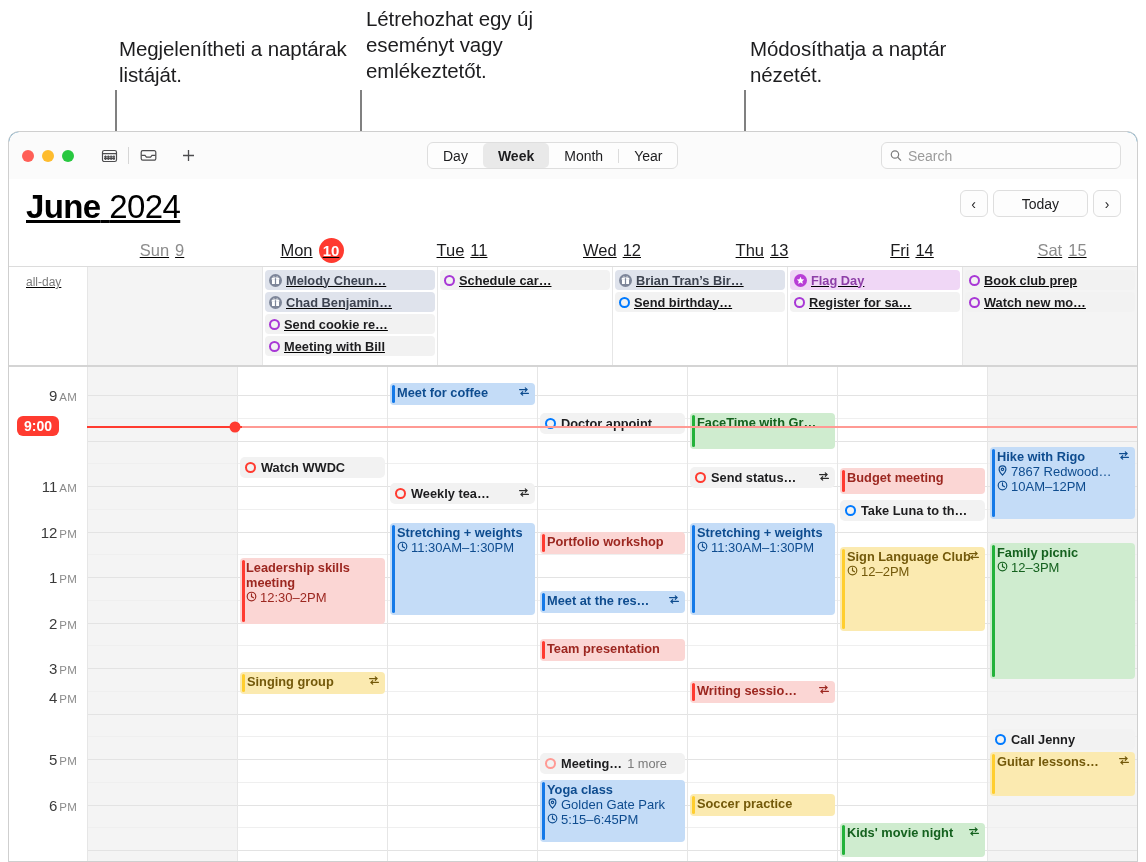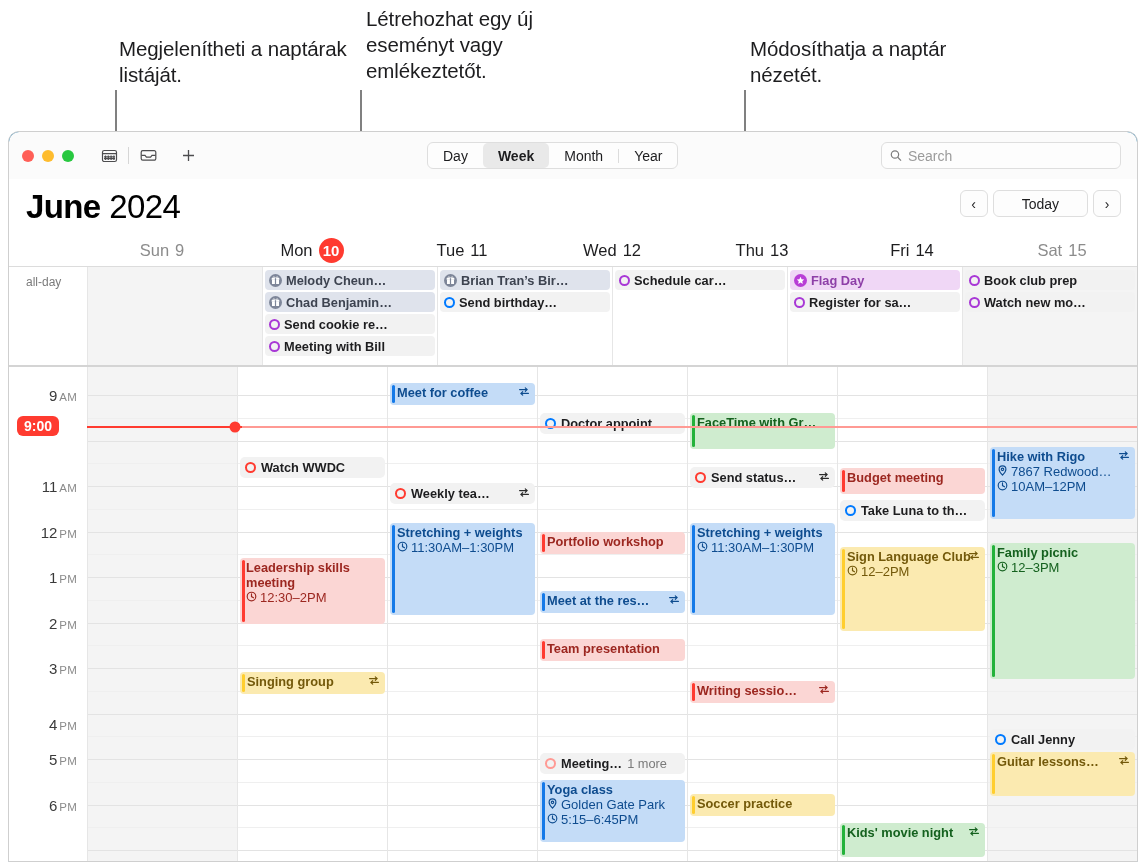--- a/index.html
+++ b/index.html
@@ -31,20 +31,21 @@
   
   .window {
     position: absolute;
     left: 8px; top: 131px;
     width: 1130px; height: 731px;
     background: #0369a1;
     border: 1px solid #cfcfcf;
     border-top-left-radius: 11px;
     border-top-right-radius: 11px;
     overflow: hidden;
+    text-decoration: underline;
   }
 
   
   .toolbar {
     position: relative;
     height: 47px;
     background: #fbfbfb;
     display: flex; align-items: center;
   }
   .traffic { display: flex; gap: 8px; margin-left: 13px; }
@@ -414,42 +415,42 @@
           <div class="chip">
             <span class="ring" style="color:#a838d6"></span>
             <span>Send cookie re…</span>
           </div>
           <div class="chip">
             <span class="ring" style="color:#a838d6"></span>
             <span>Meeting with Bill</span>
           </div>
         </div>
         <div class="ad-col">
+          <div class="chip">
+            <span class="ring" style="color:#a838d6"></span>
+            <span>Schedule car…</span>
+          </div>
+        </div>
+        <div class="ad-col">
           <div class="chip birthday">
             <svg width="13" height="13" viewBox="0 0 13 13">
               <circle cx="6.5" cy="6.5" r="6.5" fill="#7e8699"></circle>
               <rect x="3" y="5.4" width="7" height="4.7" rx="0.5" fill="#fff"></rect>
               <rect x="2.6" y="4.1" width="7.8" height="1.7" rx="0.5" fill="#fff"></rect>
               <rect x="5.9" y="4.1" width="1.2" height="6" fill="#7e8699"></rect>
               <path d="M6.5 4.1C5.6 2.5 3.4 2.8 4 4.1M6.5 4.1C7.4 2.5 9.6 2.8 9 4.1" stroke="#fff" stroke-width="0.9" fill="none"></path>
             </svg>
             <span>Brian Tran’s Bir…</span>
           </div>
           <div class="chip">
             <span class="ring" style="color:#007aff"></span>
             <span>Send birthday…</span>
           </div>
         </div>
         <div class="ad-col">
-          <div class="chip">
-            <span class="ring" style="color:#a838d6"></span>
-            <span>Schedule car…</span>
-          </div>
-        </div>
-        <div class="ad-col">
           <div class="chip holiday">
             <svg width="13" height="13" viewBox="0 0 13 13">
               <circle cx="6.5" cy="6.5" r="6.5" fill="#b83dd6"></circle>
               <path d="M6.5 2.8 7.6 5.2 10.2 5.5 8.3 7.3 8.8 9.9 6.5 8.6 4.2 9.9 4.7 7.3 2.8 5.5 5.4 5.2z" fill="#fff"></path>
             </svg>
             <span>Flag Day</span>
           </div>
           <div class="chip">
             <span class="ring" style="color:#a838d6"></span>
             <span>Register for sa…</span>
@@ -470,21 +471,21 @@
 
   <div class="gridwrap">
     <div class="grid">
       <div class="t-gutter" id="time-gutter">
           <div class="hourlabel" style="top: 28px;"><span>9</span><em>AM</em></div>
           <div class="hourlabel" style="top: 119px;"><span>11</span><em>AM</em></div>
           <div class="hourlabel" style="top: 164.5px;"><span>12</span><em>PM</em></div>
           <div class="hourlabel" style="top: 210px;"><span>1</span><em>PM</em></div>
           <div class="hourlabel" style="top: 255.5px;"><span>2</span><em>PM</em></div>
           <div class="hourlabel" style="top: 301px;"><span>3</span><em>PM</em></div>
-          <div class="hourlabel" style="top: 357px; margin-left: 33px;"><span>4</span><em>PM</em></div>
+          <div class="hourlabel" style="top: 330px; margin-left: 33px;"><span>4</span><em>PM</em></div>
           <div class="hourlabel" style="top: 392px;"><span>5</span><em>PM</em></div>
           <div class="hourlabel" style="top: 437.5px;"><span>6</span><em>PM</em></div>
         </div>
       <div id="grid-cols" style="display:flex; flex:1 1 0; min-width:0; position:relative;">
           <div class="t-col weekend">
             <div class="hline" style="top: 28px;"></div>
             <div class="hline half" style="top: 50.75px;"></div>
             <div class="hline" style="top: 73.5px;"></div>
             <div class="hline half" style="top: 96.25px;"></div>
             <div class="hline" style="top: 119px;"></div>

